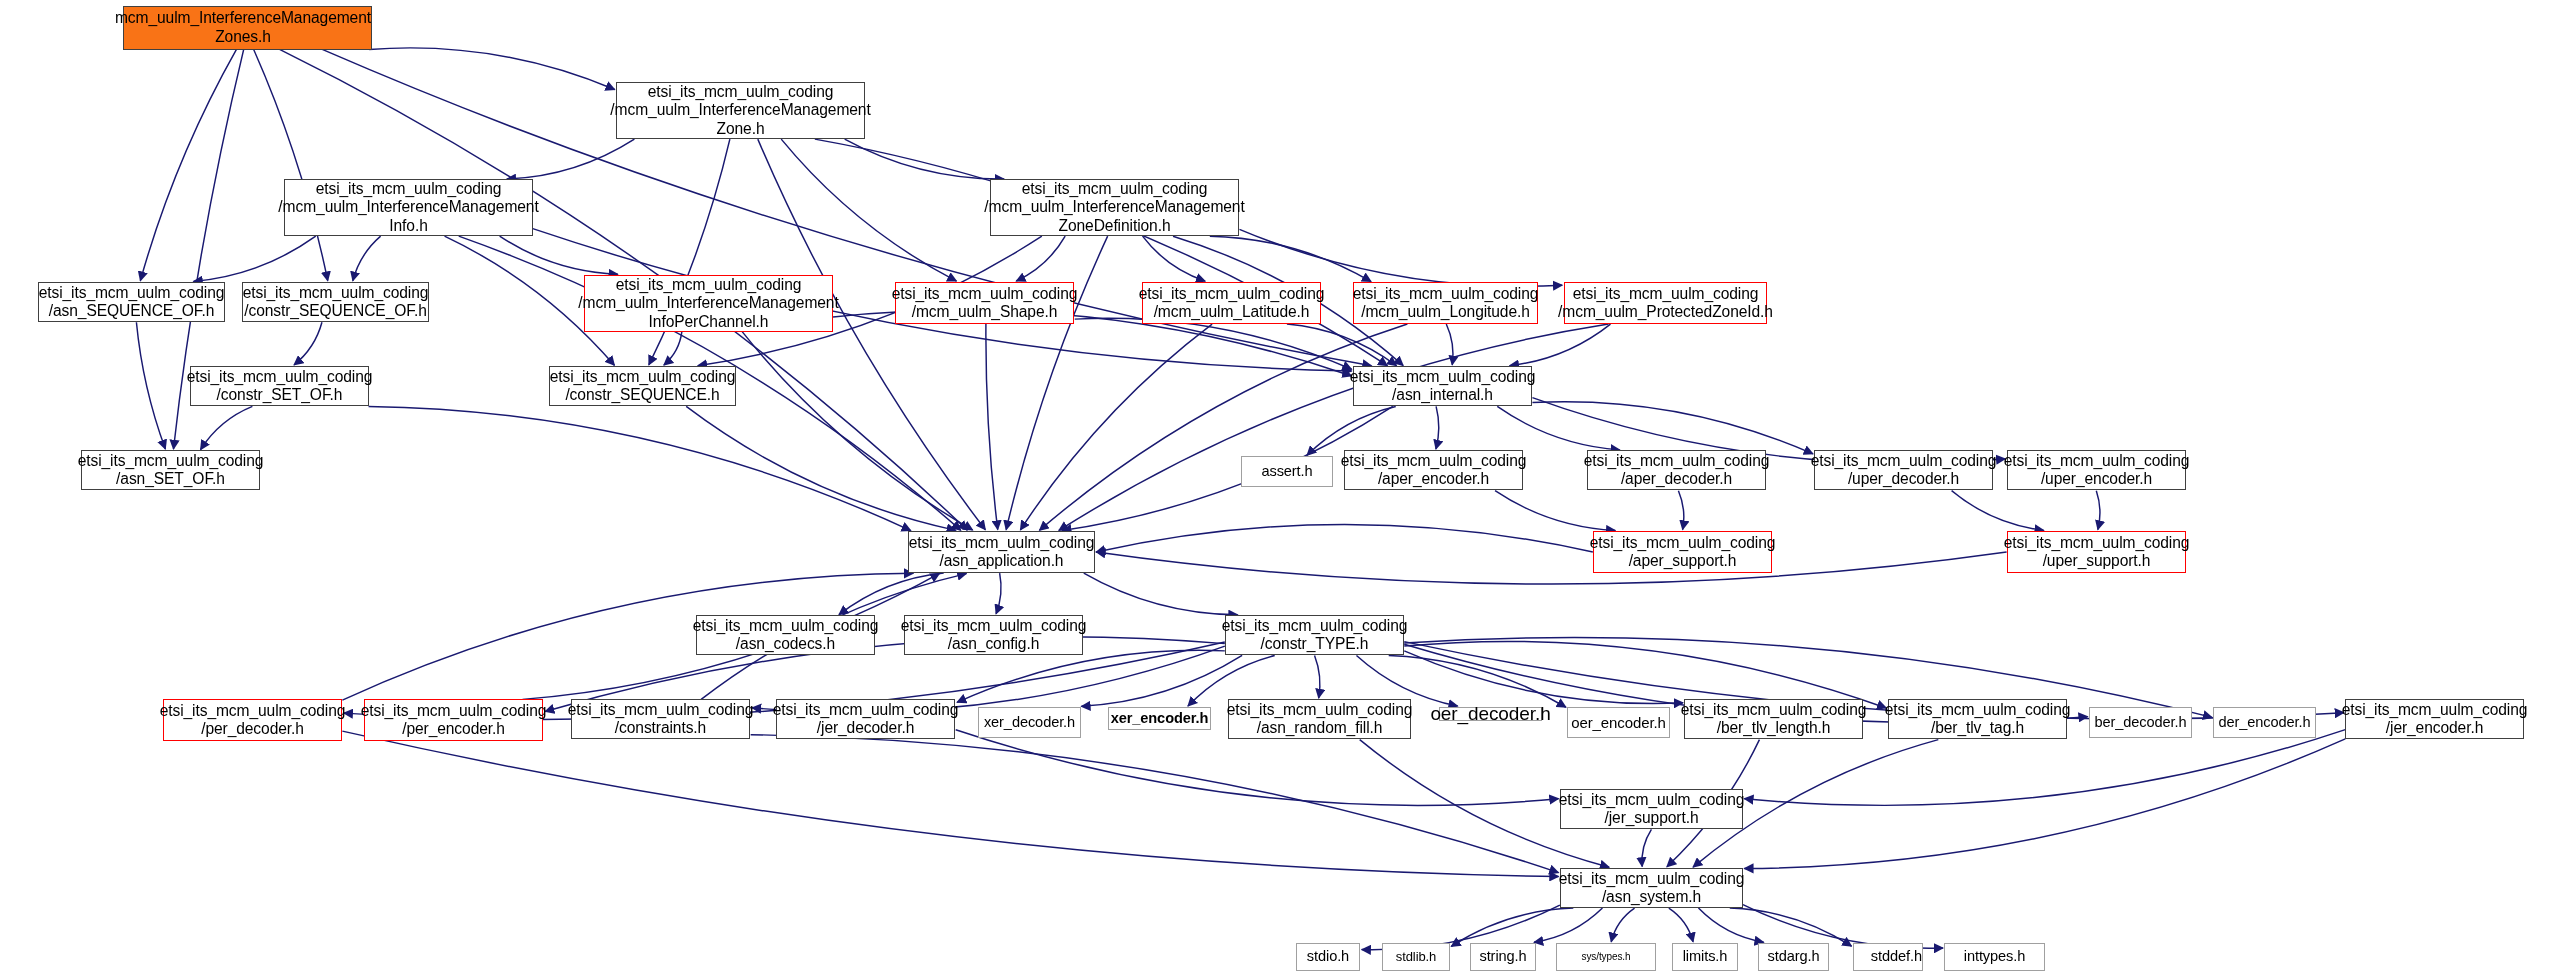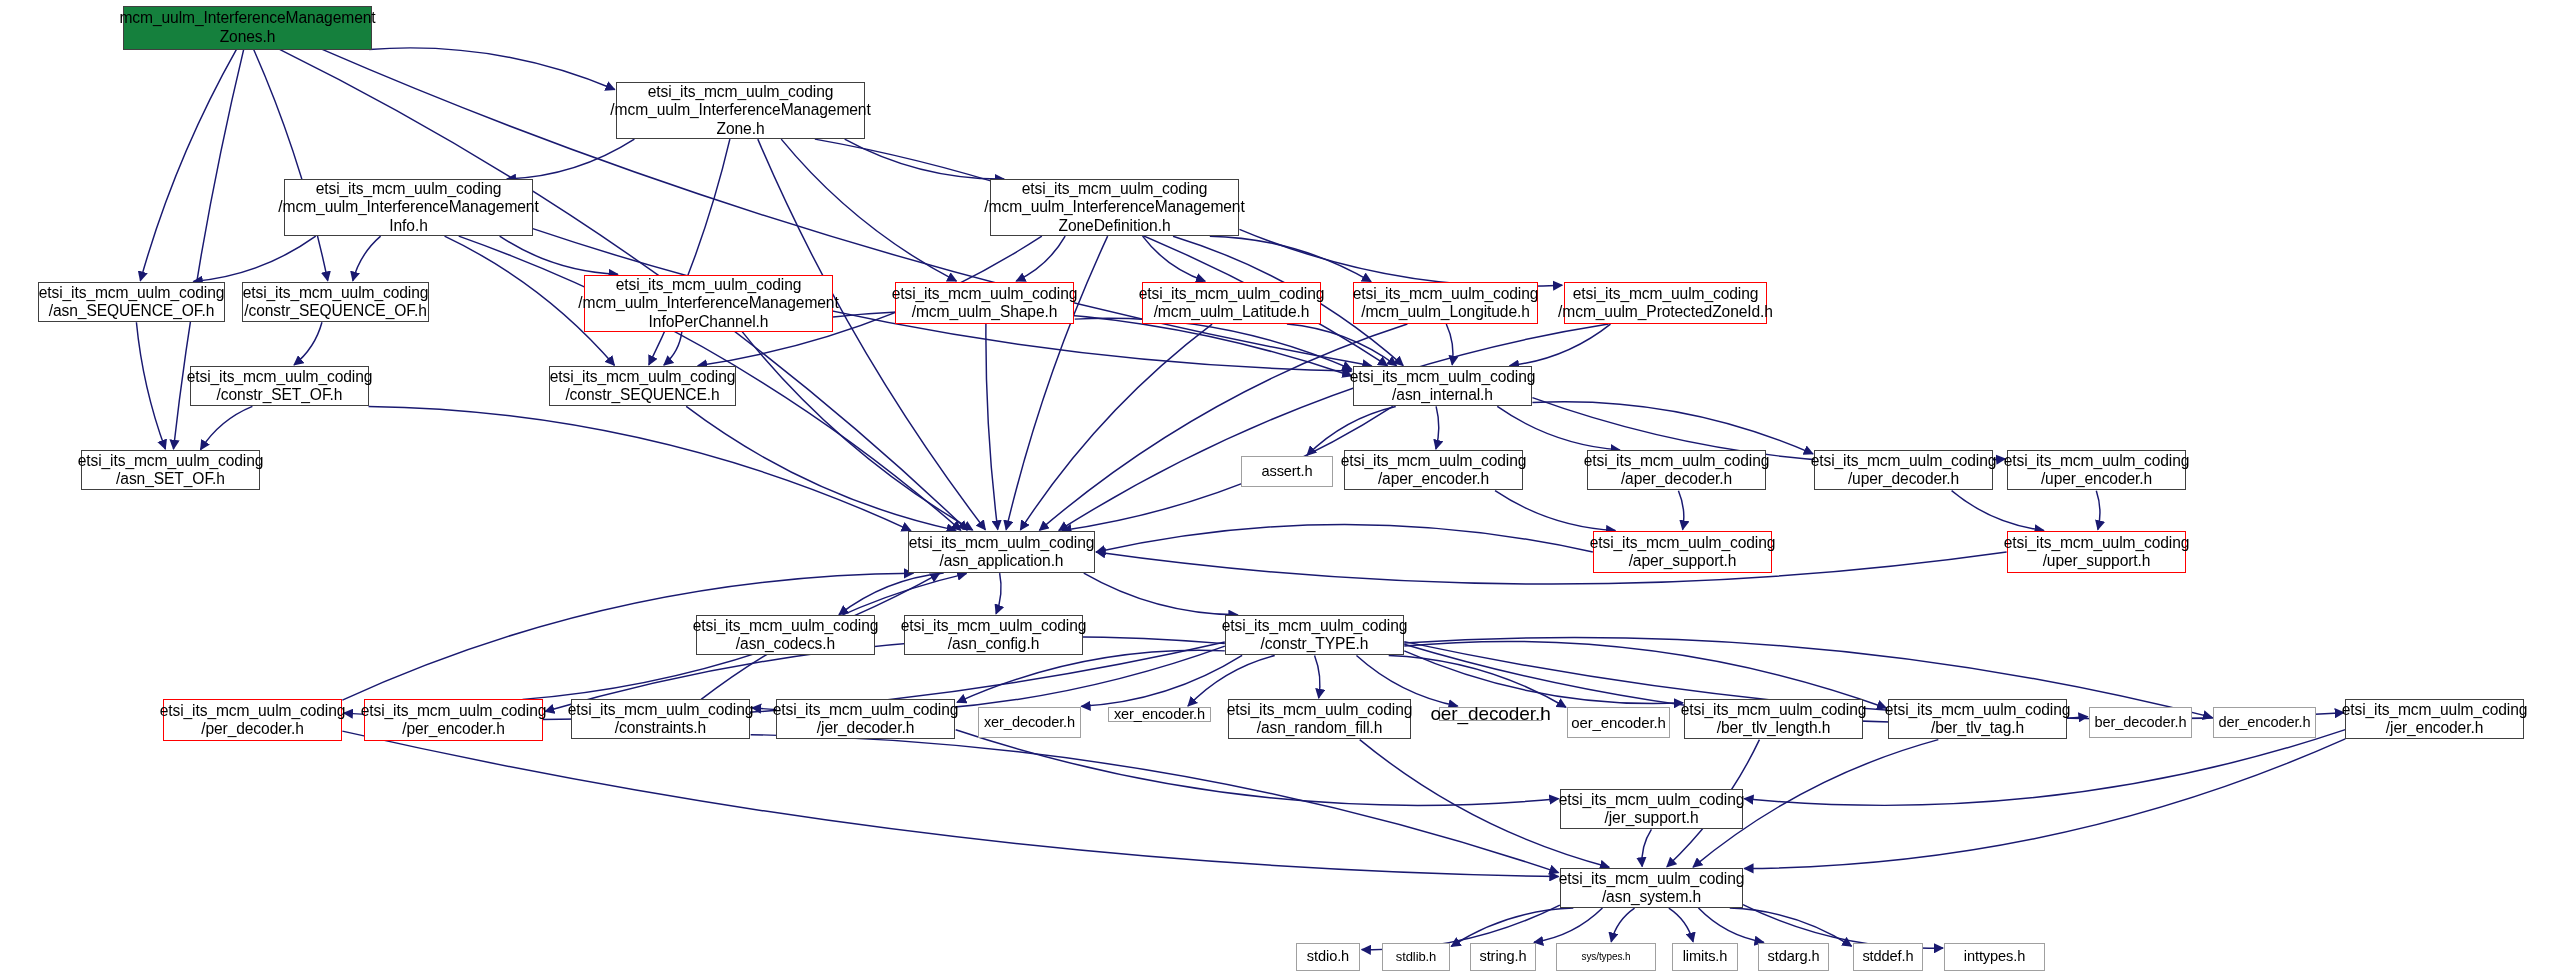--- a/index.html
+++ b/index.html
@@ -33,22 +33,23 @@
     background: #ffffff;
     border: 0.9px solid #404040;
     color: #000000;
     font-size: 15.6px;
     line-height: 1.16;
     white-space: pre;
     letter-spacing: -0.1px;
     z-index: 5;
   }
   .node.root {
-    background: #15803d;
+    background: #f97316;
     border: 0.9px solid #404040;
+    justify-content: flex-end;
   }
   .node.red {
     border: 1.8px solid #ff0000;
   }
   .node.grey {
     border: 0.9px solid #a0a0a0;
     color: #000000;
   }
   .node .lbl { display:block; }
 </style>
@@ -213,21 +214,21 @@
 /constr_TYPE.h</span></div>
       <div class="node red" style="left: 163px; top: 699px; width: 179px; height: 42px;"><span class="lbl">etsi_its_mcm_uulm_coding
 /per_decoder.h</span></div>
       <div class="node red" style="left: 364px; top: 699px; width: 179px; height: 42px;"><span class="lbl">etsi_its_mcm_uulm_coding
 /per_encoder.h</span></div>
       <div class="node " style="left: 571px; top: 699px; width: 179px; height: 40px;"><span class="lbl">etsi_its_mcm_uulm_coding
 /constraints.h</span></div>
       <div class="node " style="left: 776px; top: 699px; width: 179px; height: 40px;"><span class="lbl">etsi_its_mcm_uulm_coding
 /jer_decoder.h</span></div>
       <div class="node grey" style="left: 978px; top: 707px; width: 103px; height: 31px; font-size: 14.6px;"><span class="lbl">xer_decoder.h</span></div>
-      <div class="node grey" style="left: 1108px; top: 707px; width: 103px; height: 15px; font-size: 14.6px;"><span class="lbl">xer_encoder.h</span></div>
+      <div class="node grey" style="left: 1108px; top: 707px; width: 103px; height: 23px; font-size: 14.6px; font-weight: bold;"><span class="lbl">xer_encoder.h</span></div>
       <div class="node " style="left: 1228px; top: 699px; width: 183px; height: 40px;"><span class="lbl">etsi_its_mcm_uulm_coding
 /asn_random_fill.h</span></div>
       <div class="node grey" style="left: 1439px; top: 707px; width: 103px; height: 14px; font-size: 19px;"><span class="lbl">oer_decoder.h</span></div>
       <div class="node grey" style="left: 1567px; top: 707px; width: 103px; height: 31px; font-size: 15px;"><span class="lbl">oer_encoder.h</span></div>
       <div class="node " style="left: 1684px; top: 699px; width: 179px; height: 40px;"><span class="lbl">etsi_its_mcm_uulm_coding
 /ber_tlv_length.h</span></div>
       <div class="node " style="left: 1888px; top: 699px; width: 179px; height: 40px;"><span class="lbl">etsi_its_mcm_uulm_coding
 /ber_tlv_tag.h</span></div>
       <div class="node grey" style="left: 2089px; top: 707px; width: 103px; height: 31px; font-size: 14.6px;"><span class="lbl">ber_decoder.h</span></div>
       <div class="node grey" style="left: 2213px; top: 707px; width: 103px; height: 31px; font-size: 14.6px;"><span class="lbl">der_encoder.h</span></div>
@@ -236,17 +237,17 @@
       <div class="node " style="left: 1560px; top: 789px; width: 183px; height: 40px;"><span class="lbl">etsi_its_mcm_uulm_coding
 /jer_support.h</span></div>
       <div class="node " style="left: 1560px; top: 868px; width: 183px; height: 40px;"><span class="lbl">etsi_its_mcm_uulm_coding
 /asn_system.h</span></div>
       <div class="node grey" style="left: 1296px; top: 943px; width: 64px; height: 27.5px; font-size: 14.6px;"><span class="lbl">stdio.h</span></div>
       <div class="node grey" style="left: 1382px; top: 943px; width: 68px; height: 27.5px; font-size: 13px;"><span class="lbl">stdlib.h</span></div>
       <div class="node grey" style="left: 1470px; top: 943px; width: 66px; height: 27.5px; font-size: 14.6px;"><span class="lbl">string.h</span></div>
       <div class="node grey" style="left: 1556px; top: 943px; width: 100px; height: 27.5px; font-size: 10px;"><span class="lbl">sys/types.h</span></div>
       <div class="node grey" style="left: 1672px; top: 943px; width: 66px; height: 27.5px; font-size: 14.6px;"><span class="lbl">limits.h</span></div>
       <div class="node grey" style="left: 1758px; top: 943px; width: 71px; height: 27.5px; font-size: 14.6px;"><span class="lbl">stdarg.h</span></div>
-      <div class="node grey" style="left: 1853px; top: 943px; width: 70px; height: 27.5px; font-size: 14.6px;"><span class="lbl">stddef.h</span></div>
+      <div class="node grey" style="left: 1853px; top: 943px; width: 70px; height: 27.5px; font-size: 14.6px; justify-content: flex-end;"><span class="lbl">stddef.h</span></div>
       <div class="node grey" style="left: 1944px; top: 943px; width: 101px; height: 27.5px; font-size: 14.6px;"><span class="lbl">inttypes.h</span></div>
     </div>
 </div>
 
 
 </body></html>

